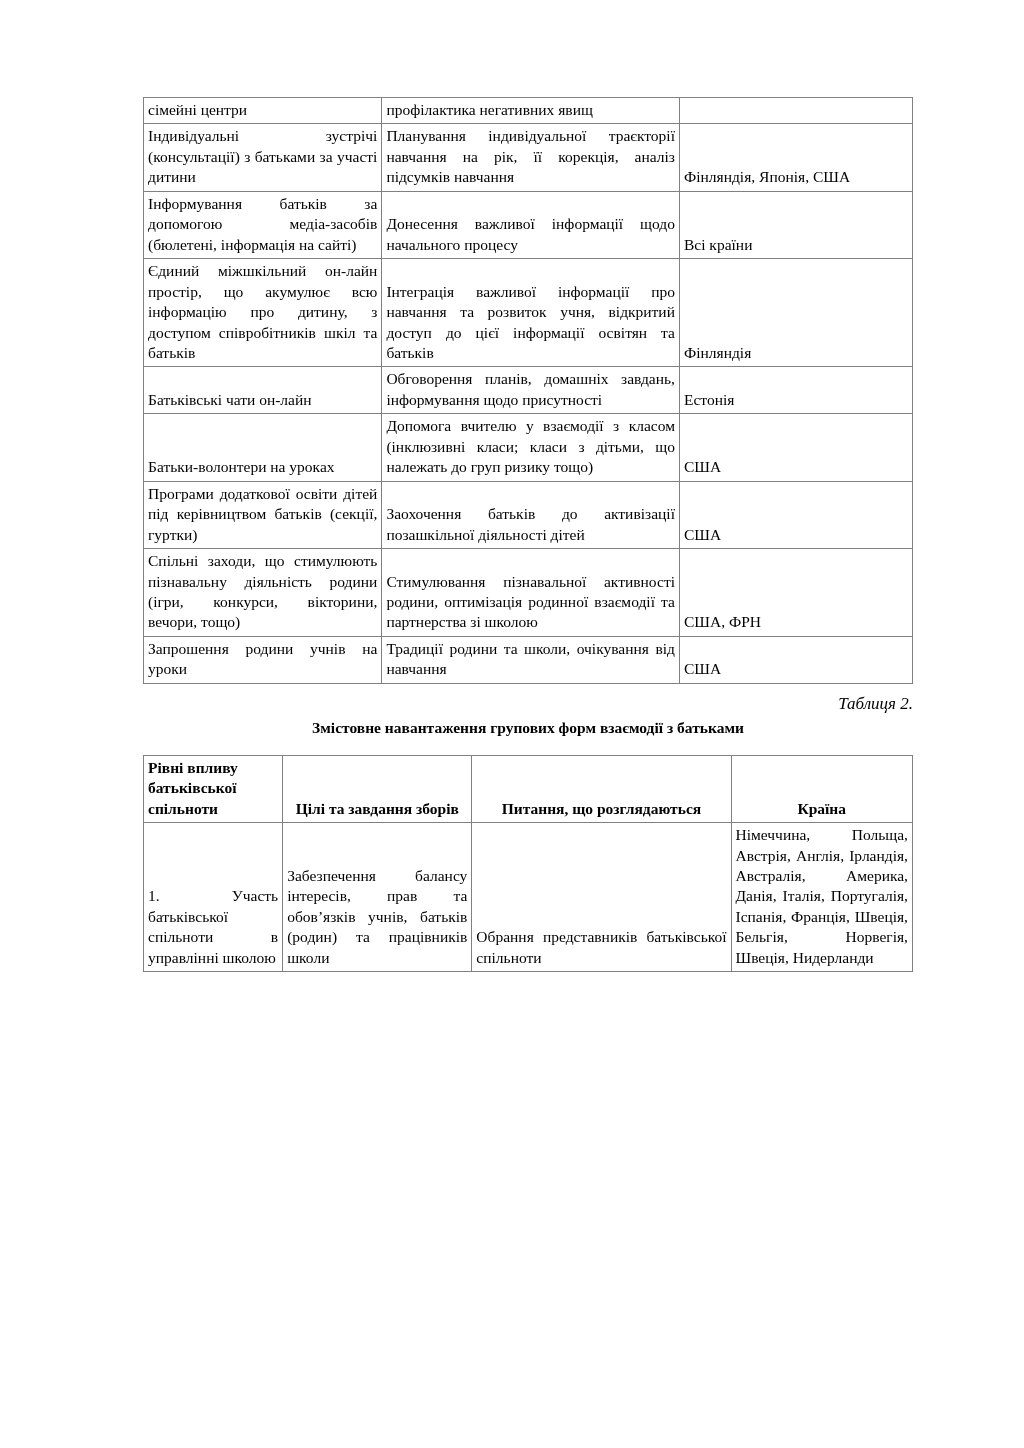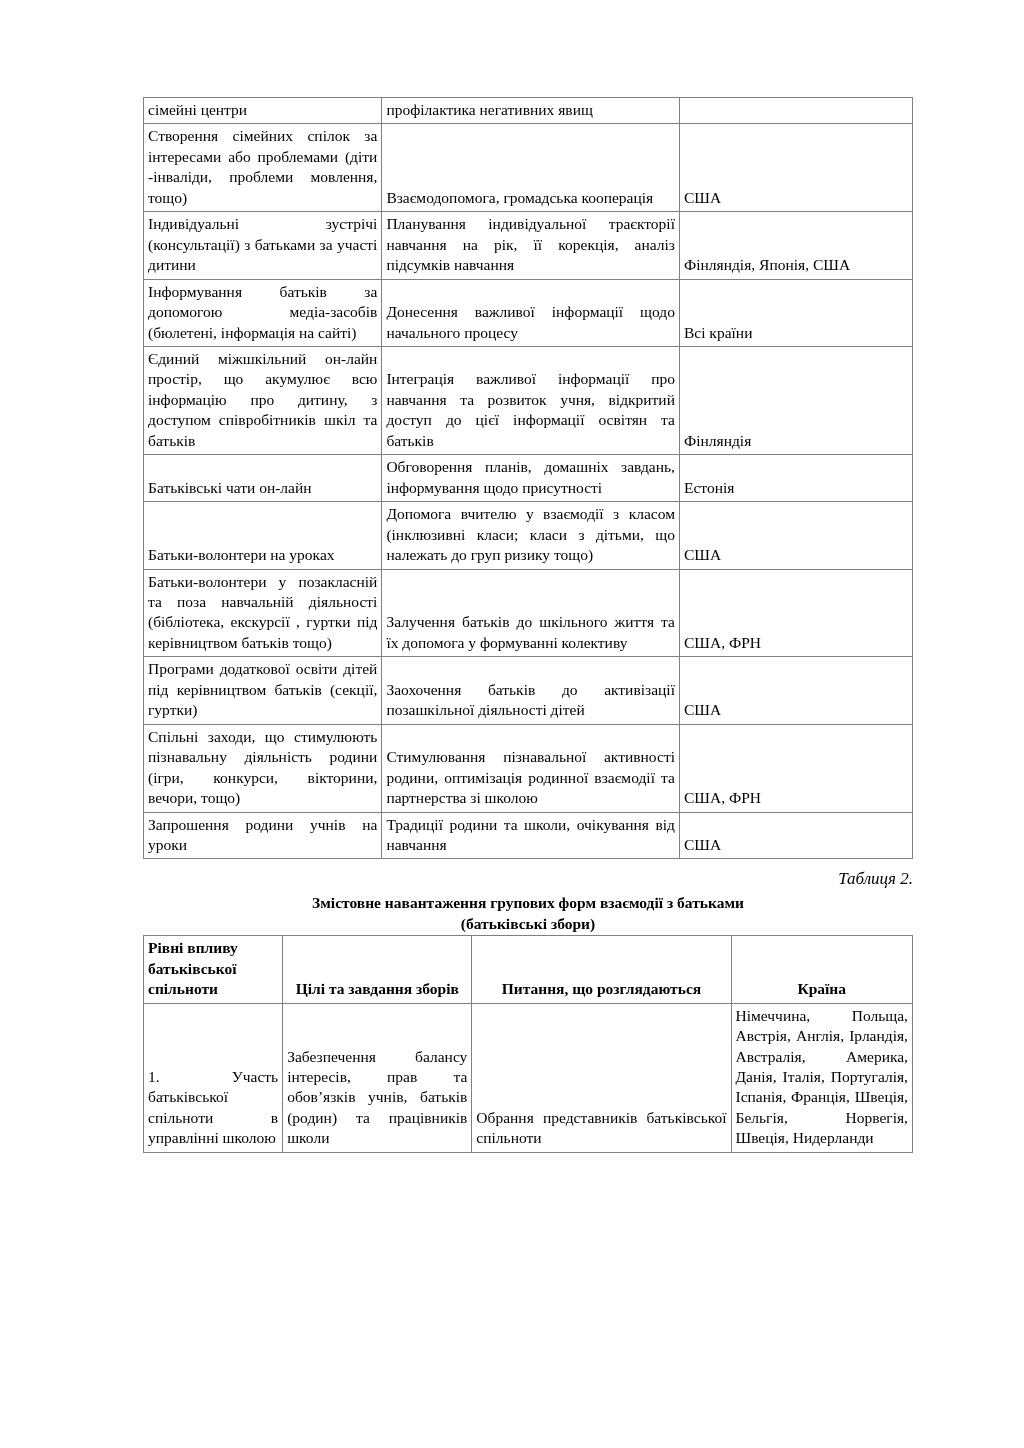--- a/index.html
+++ b/index.html
@@ -48,21 +48,21 @@
     text-align: right;
     font-style: italic;
     font-size: 17px;
     margin: 10px 0 4px 0;
   }
   .tbl-title {
     text-align: center;
     font-weight: bold;
     font-size: 15.5px;
     line-height: 1.35;
-    margin-bottom: 0;
+    margin-bottom: 16px;
   }
   table.tbl2 col.c1 { width: 18.1%; }
   table.tbl2 col.c2 { width: 24.6%; }
   table.tbl2 col.c3 { width: 33.7%; }
   table.tbl2 col.c4 { width: 23.6%; }
   table.tbl2 th {
     font-weight: bold;
     text-align: center;
   }
   table.tbl2 th.left { text-align: left; margin-left: 23px; }
@@ -78,25 +78,20 @@
         <col class="c2">
         <col class="c3">
       </colgroup>
     <tbody>
       <tr>
         <td>сімейні центри</td>
         <td>профілактика негативних явищ</td>
         <td></td>
       </tr>
       <tr>
-        <td>Створення сімейних спілок за інтересами або проблемами (діти -інваліди, проблеми мовлення, тощо)</td>
-        <td>Взаємодопомога, громадська кооперація</td>
-        <td>США</td>
-      </tr>
-      <tr>
         <td>Індивідуальні зустрічі (консультації) з батьками за участі дитини</td>
         <td>Планування індивідуальної траєкторії навчання на рік, її корекція, аналіз підсумків навчання</td>
         <td>Фінляндія, Японія, США</td>
       </tr>
       <tr>
         <td>Інформування батьків за допомогою медіа-засобів (бюлетені, інформація на сайті)</td>
         <td>Донесення важливої інформації щодо начального процесу</td>
         <td>Всі країни</td>
       </tr>
       <tr>
@@ -108,25 +103,20 @@
         <td>Батьківські чати он-лайн</td>
         <td>Обговорення планів, домашніх завдань, інформування щодо присутності</td>
         <td>Естонія</td>
       </tr>
       <tr>
         <td>Батьки-волонтери на уроках</td>
         <td>Допомога вчителю у взаємодії з класом (інклюзивні класи; класи з дітьми, що належать до груп ризику тощо)</td>
         <td>США</td>
       </tr>
       <tr>
-        <td>Батьки-волонтери у позакласній та поза навчальній діяльності (бібліотека, екскурсії , гуртки під керівництвом батьків тощо)</td>
-        <td>Залучення батьків до шкільного життя та їх допомога у формуванні колективу</td>
-        <td>США, ФРН</td>
-      </tr>
-      <tr>
         <td>Програми додаткової освіти дітей під керівництвом батьків (секції, гуртки)</td>
         <td>Заохочення батьків до активізації позашкільної діяльності дітей</td>
         <td>США</td>
       </tr>
       <tr>
         <td>Спільні заходи, що стимулюють пізнавальну діяльність родини (ігри, конкурси, вікторини, вечори, тощо)</td>
         <td>Стимулювання пізнавальної активності родини, оптимізація родинної взаємодії та партнерства зі школою</td>
         <td>США, ФРН</td>
       </tr>
       <tr>
@@ -134,21 +124,20 @@
         <td>Традиції родини та школи, очікування від навчання</td>
         <td>США</td>
       </tr>
     </tbody>
   </table>
 
 
   <div class="caption">Таблиця 2.</div>
   <div class="tbl-title">
     <div>Змістовне навантаження групових форм взаємодії з батьками</div>
-    <div>(батьківські збори)</div>
   </div>
 
   <table class="tbl tbl2">
     <colgroup>
         <col class="c1">
         <col class="c2">
         <col class="c3">
         <col class="c4">
       </colgroup>
     <thead>

